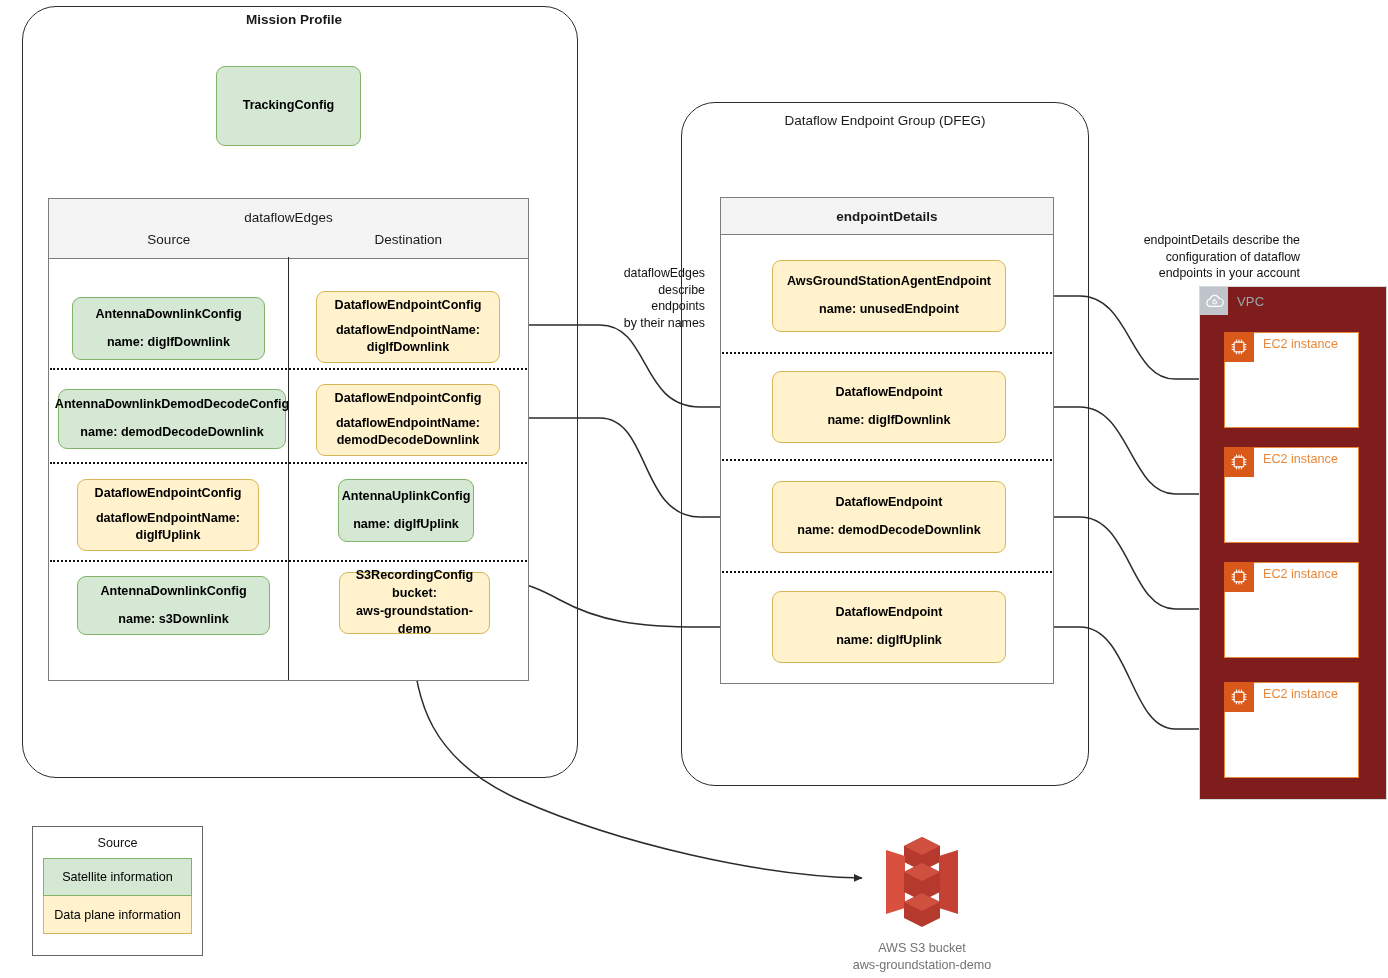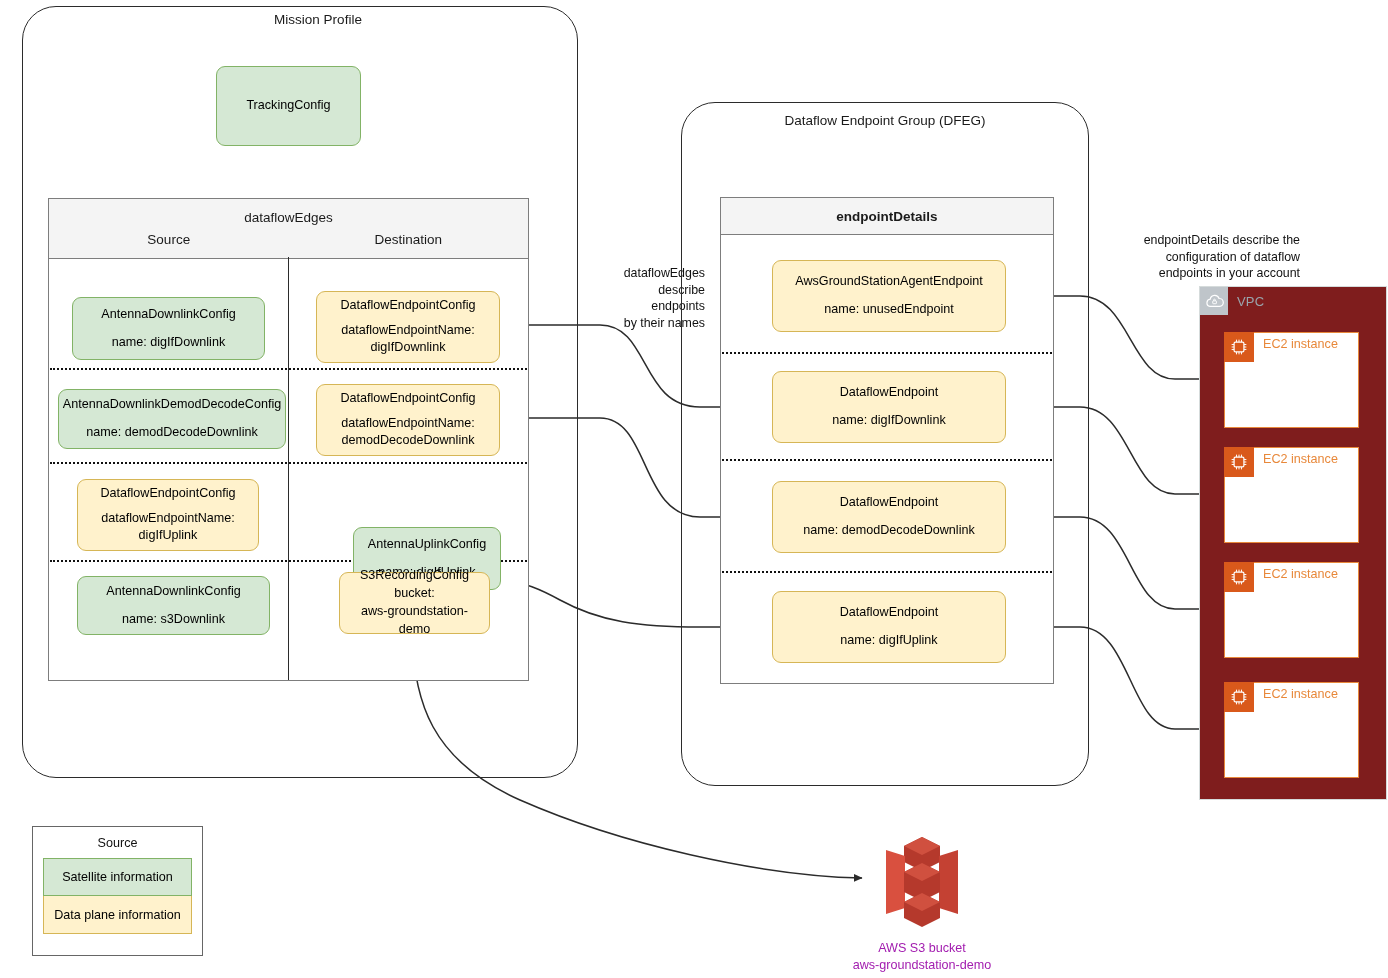--- a/index.html
+++ b/index.html
@@ -18,21 +18,21 @@
   .panel{border:1.6px solid #7d7d7d;background:#ffffff;}
   .panel-head{background:#f4f4f4;border-bottom:1.6px solid #7d7d7d;
               display:flex;flex-direction:column;align-items:center;justify-content:center;}
   .panel-head .t1{font-size:13.5px;color:#1a1a1a;padding-top:5px;}
   .panel-head .t2row{display:flex;width:100%;}
   .panel-head .t2{flex:1;text-align:center;font-size:13.5px;color:#1a1a1a;padding:7px 0 6px;}
 
   
   .node{position:absolute;box-sizing:border-box;border-radius:9px;
         display:flex;flex-direction:column;align-items:center;justify-content:center;
-        text-align:center;font-size:12.6px;line-height:1.42;padding:4px 14px;}
+        text-align:center;font-size:12.6px;line-height:1.42;padding:4px 14px;font-weight:bold;}
   .node .ln{display:block;}
   .node .gap{height:10px;}
   .green{background:#d5e8d4;border:1.1px solid #82b366;}
   .yellow{background:#fff2cc;border:1.1px solid #d6b656;}
 
   .vline{position:absolute;background:#2b2b2b;width:1.4px;}
 
   .dotted{position:absolute;height:0;border-top:2.2px dotted #111;}
 
   .note{position:absolute;text-align:right;font-size:12.4px;line-height:1.34;color:#111;}
@@ -49,21 +49,21 @@
   .ec2-label{position:absolute;left:38px;top:4px;font-size:12.6px;color:#e8883a;}
 
   
   .legend{position:absolute;border:1.7px solid #666;background:#fff;}
   .legend-title{text-align:center;font-size:12.6px;padding-top:9px;color:#111;}
   .legend-row{margin:0 auto;width:149px;height:38px;display:flex;align-items:center;
               justify-content:center;font-size:12.6px;box-sizing:border-box;}
   .legend-green{background:#d5e8d4;border:1px solid #82b366;margin-top:8px;}
   .legend-yellow{background:#fff2cc;border:1px solid #d6b656;border-top:none;}
 
-  .s3cap{position:absolute;text-align:center;font-size:12.6px;line-height:1.38;color:#a21caf;}
+  .s3cap{position:absolute;text-align:center;font-size:12.6px;line-height:1.38;color:#737373;}
 </style>
 </head>
 <body>
 
 <div class="stage">
 
   <svg class="svg-layer" viewBox="0 0 1388 978">
     <defs>
       <marker id="arr" markerWidth="9" markerHeight="8" refX="8.4" refY="4" orient="auto" markerUnits="userSpaceOnUse">
         <path d="M0,0 L9,4 L0,8 z" fill="#2b2b2b"></path>
@@ -79,21 +79,21 @@
       <path d="M1005,407 L1080,407 C1130,407 1130,494 1175,494 L1222,494"></path>
       <path d="M1005,517 L1080,517 C1130,517 1130,609 1175,609 L1222,609"></path>
       <path d="M1005,627 L1080,627 C1130,627 1130,729 1175,729 L1222,729"></path>
     </g>
     <g fill="none" stroke="#2b2b2b" stroke-width="1.5" marker-end="url(#arr)">
       <path d="M412,634 C414,700 430,760 520,800 C620,844 760,876 862,878"></path>
     </g>
   </svg>
 
   <div class="abs container-round" style="left:22px;top:6px;width:556px;height:772px;"></div>
-  <div class="container-title" style="left:40px;top:12px;width:556px;">Mission Profile</div>
+  <div class="container-title" style="left:16px;top:12px;width:556px;font-weight:bold;">Mission Profile</div>
 
   <div class="node green" style="left:216px;top:66px;width:145px;height:80px;">
     <span class="ln">TrackingConfig</span>
   </div>
 
   <div class="abs panel" style="left:48px;top:198px;width:481px;height:483px;">
     <div class="panel-head" style="height:59px;">
       <div class="t1">dataflowEdges</div>
       <div class="t2row">
         <div class="t2">Source</div>
@@ -131,21 +131,21 @@
     <span class="ln">dataflowEndpointName:</span>
     <span class="ln">demodDecodeDownlink</span>
   </div>
 
   <div class="node yellow" style="left:77px;top:479px;width:182px;height:72px;">
     <span class="ln">DataflowEndpointConfig</span>
     <span class="gap" style="height:7px;"></span>
     <span class="ln">dataflowEndpointName:</span>
     <span class="ln">digIfUplink</span>
   </div>
-  <div class="node green" style="left:353px;top:479px;width:148px;height:63px;margin-top:48px;">
+  <div class="node green" style="left:338px;top:479px;width:136px;height:63px;">
     <span class="ln">AntennaUplinkConfig</span>
     <span class="gap"></span>
     <span class="ln"><span>name:</span> <span>digIfUplink</span></span>
   </div>
 
   <div class="node green" style="left:77px;top:576px;width:193px;height:59px;">
     <span class="ln">AntennaDownlinkConfig</span>
     <span class="gap"></span>
     <span class="ln"><span>name:</span> <span>s3Downlink</span></span>
   </div>

